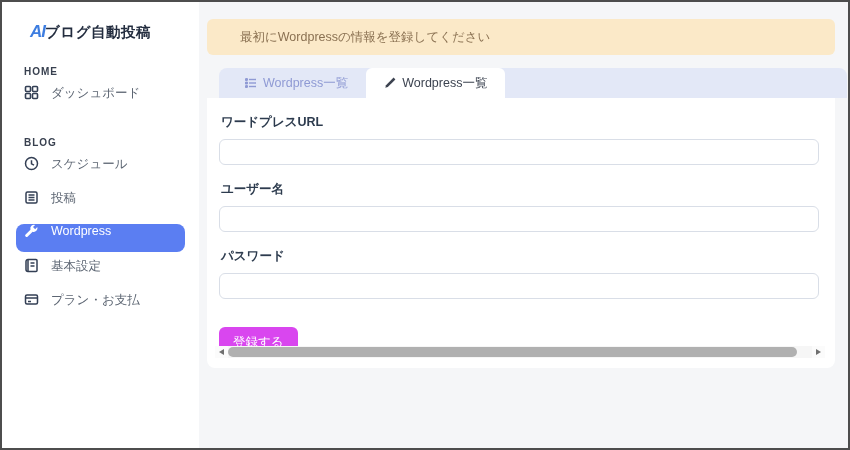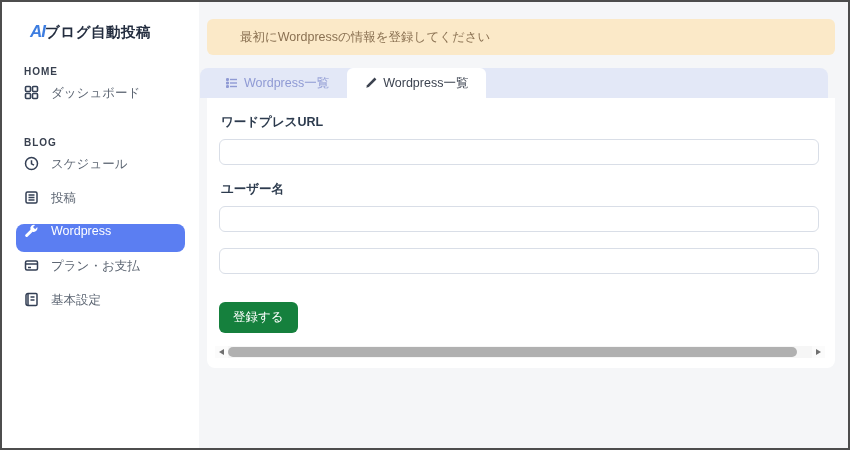--- a/index.html
+++ b/index.html
@@ -44,21 +44,21 @@
 
   
   .main { position: absolute; left: 197px; top: 0; right: 0; bottom: 0; background: #f5f6f8; }
   .banner {
     position: absolute; left: 8px; top: 17px; width: 628px; height: 36px;
     background: #fbe9c8; border-radius: 6px;
     display: flex; align-items: center; padding: 0 33px;
     color: #8a7152; font-size: 12.5px;
   }
   .tabbar {
-    position: absolute; left: 1px; top: 66px; width: 628px; height: 30px;
+    position: absolute; left: 20px; top: 66px; width: 628px; height: 30px;
     background: #e3e8f7; border-radius: 8px 8px 0 0;
     display: flex; align-items: stretch; text-align: center; 
   }
   .tab {
     display: flex; align-items: center; gap: 6px;
     padding: 0 18px; font-size: 12.5px; cursor: pointer;
     color: #8f9ad4; margin-left: 8px;
   }
   .tab .tab-icon { display: flex; align-items: center; }
   .tab.active {
@@ -72,21 +72,21 @@
   }
   .field-label { color: #2d3b4e; font-size: 12.5px; font-weight: bold; margin: 0 0 8px 2px; }
   .field-input {
     width: 600px; height: 26px; margin-bottom: 16px;
     border: 1px solid #d9dee7; border-radius: 6px;
     background: #ffffff; padding: 0 8px; font-size: 12px; color: #333;
     outline: none; display: block;
   }
   .submit-btn {
     margin-top: 12px;
-    background: #15803d; color: #ffffff; border: none;
+    background: #d946ef; color: #ffffff; border: none;
     border-radius: 6px; padding: 7px 14px; font-size: 12.5px;
     cursor: pointer; font-family: inherit;
   }
 
   
   .hscroll {
     position: absolute; left: 8px; bottom: 10px; right: 10px; height: 12px;
     display: flex; align-items: center; background: #f6f6f6; border-radius: 2px;
   }
   .hs-btn {
@@ -160,37 +160,37 @@
       <span class="nav-icon">
         <svg width="15" height="15" viewBox="0 0 16 16" fill="currentColor">
           <path d="M14.2 3.2a4 4 0 0 1-5 5L4 13.4a1.6 1.6 0 0 1-2.3-2.3L6.9 6a4 4 0 0 1 5-5L9.6 3.3l2.3 2.3 2.3-2.4z"></path>
         </svg>
       </span>
       <span>Wordpress</span>
     </div>
     <div class="nav-item">
       <span class="nav-icon">
         <svg width="15" height="15" viewBox="0 0 15 15" fill="none" stroke="currentColor" stroke-width="1.5">
-          <rect x="1.5" y="3" width="12" height="9" rx="1.5"></rect>
-          <line x1="1.5" y1="6" x2="13.5" y2="6"></line>
-          <line x1="4" y1="9.5" x2="7" y2="9.5"></line>
-        </svg>
-      </span>
-      <span>プラン・お支払</span>
-    </div>
-    <div class="nav-item">
-      <span class="nav-icon">
-        <svg width="15" height="15" viewBox="0 0 15 15" fill="none" stroke="currentColor" stroke-width="1.5">
           <path d="M4 1.5h8a1 1 0 0 1 1 1v10a1 1 0 0 1-1 1H4a2 2 0 0 1-2-2v-8a2 2 0 0 1 2-2z"></path>
           <path d="M4 1.5v12"></path>
           <line x1="6.5" y1="5" x2="10.5" y2="5"></line>
           <line x1="6.5" y1="8" x2="10.5" y2="8"></line>
         </svg>
       </span>
       <span>基本設定</span>
+    </div>
+    <div class="nav-item">
+      <span class="nav-icon">
+        <svg width="15" height="15" viewBox="0 0 15 15" fill="none" stroke="currentColor" stroke-width="1.5">
+          <rect x="1.5" y="3" width="12" height="9" rx="1.5"></rect>
+          <line x1="1.5" y1="6" x2="13.5" y2="6"></line>
+          <line x1="4" y1="9.5" x2="7" y2="9.5"></line>
+        </svg>
+      </span>
+      <span>プラン・お支払</span>
     </div>
   </aside>
 
   <main class="main">
 
     <div class="banner">
       <span>最初にWordpressの情報を登録してください</span>
     </div>
 
     <div class="tabbar">
@@ -217,20 +217,21 @@
       </div>
     </div>
 
     <div class="panel">
       <div class="field-label">ワードプレスURL</div>
       <input class="field-input" type="text" style="">
 
       <div class="field-label">ユーザー名</div>
       <input class="field-input" type="text" style="">
 
+      <div class="field-label">パスワード</div>
       <input class="field-input" type="text" style="">
 
       <button class="submit-btn">登録する</button>
 
       <div class="hscroll">
         <div class="hs-btn">
             <span class="tri-left"></span>
           </div>
         <div class="hs-track">
           <div class="hs-thumb"></div>

